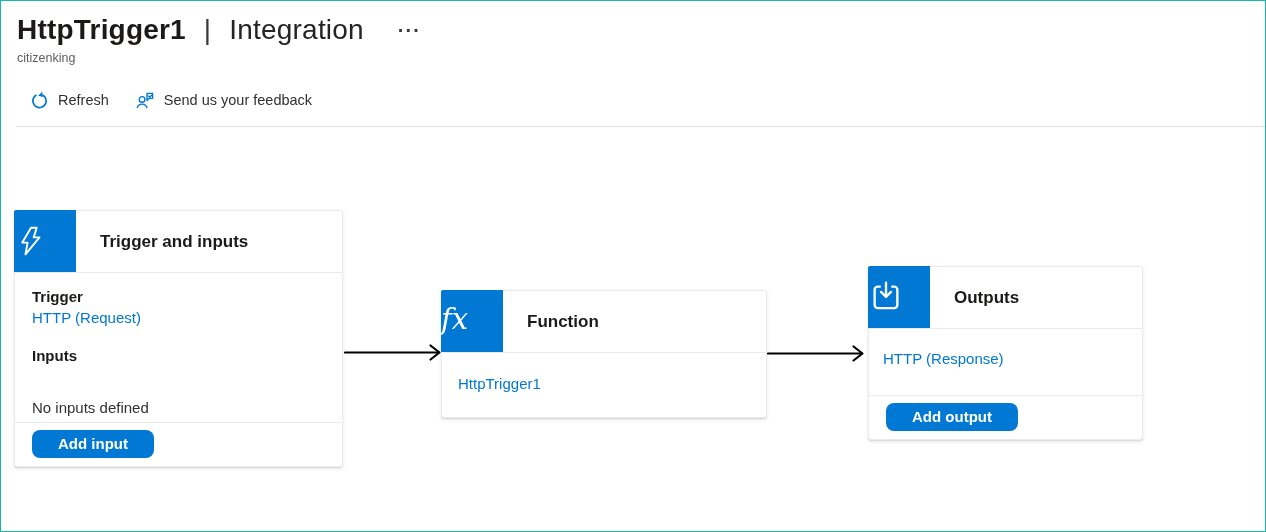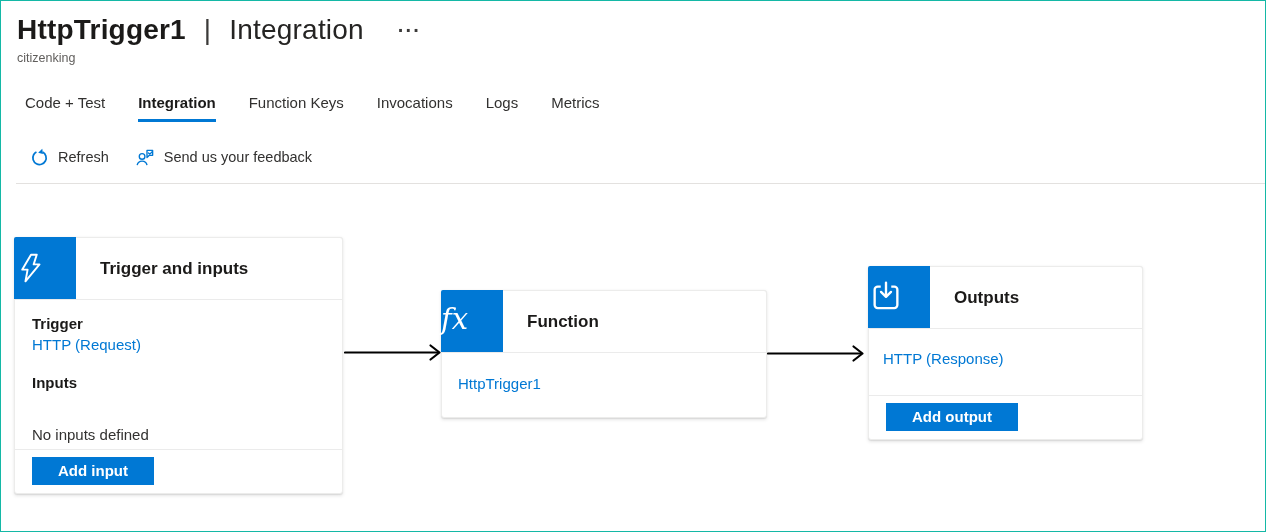--- a/index.html
+++ b/index.html
@@ -54,26 +54,26 @@
                display:flex; align-items:center; justify-content:flex-start; }
   .card-title { margin-left:24px; font-size:17px; font-weight:700; color:#1b1a19; }
   .card-body { flex:1 1 auto; }
   .card-footer { border-top:1px solid #ebebeb; padding:7px 17px 8px; }
 
   .section-label { font-size:15px; font-weight:700; color:#1b1a19; line-height:21px; }
   .plain-text { font-size:15px; color:#323130; line-height:21px;margin-top:31px; }
   .link { font-size:15px; color:#0078d4; line-height:21px; cursor:pointer; text-decoration:none; display:inline-block; }
 
   .btn-primary {
-    display:inline-block; background:#0078d4; color:#fff; border:none; border-radius:0;
+    display:inline-block; background:#0078d4; color:#fff; border:none; border-radius:8px;
     font-family:"Liberation Sans", sans-serif; font-size:15px; font-weight:700;
     padding:5px 26px 6px; cursor:pointer;
   }
 
-  .card-trigger { left:13px; top:236px; width:329px; height:257px; }
+  .card-trigger { left:13px; top:209px; width:329px; height:257px; }
   .card-trigger .card-body { padding:13px 17px 0; }
   .card-trigger .gap { height:17px; }
 
   .card-function { left:440px; top:289px; width:326px; height:128px; }
   .card-function .card-body { padding:20px 16px 0; }
 
   .card-outputs { left:867px; top:265px; width:275px; height:174px; }
   .card-outputs .card-body { padding:19px 14px 0; }
 
   .fx-glyph { font-family:"DejaVu Serif", serif; font-style:italic; font-size:29px; color:#fff;
@@ -93,28 +93,20 @@
       <div class="page-title">
         <span class="title-primary">HttpTrigger1</span>
         <span class="title-sep">|</span>
         <span class="title-secondary">Integration</span>
       </div>
       <span class="more-options">···</span>
     </div>
     <div class="subtitle">citizenking</div>
   </div>
 
-  <div class="tabs">
-    <div class="tab">Code + Test</div>
-    <div class="tab active">Integration</div>
-    <div class="tab">Function Keys</div>
-    <div class="tab">Invocations</div>
-    <div class="tab">Logs</div>
-    <div class="tab">Metrics</div>
-  </div>
 
   <div class="toolbar">
     <div class="toolbar-item">
       <span class="tb-icon">
         <svg width="19" height="19" viewBox="0 0 20 20">
           <g transform="rotate(-62 10 10.4)">
             <circle cx="10" cy="10.4" r="7" fill="none" stroke="#0078d4" stroke-width="1.8" stroke-dasharray="37 8"></circle>
           </g>
           <path d="M12.9 0.9 L13.6 6.3 L8.6 5.0 Z" fill="#0078d4"></path>
         </svg>

